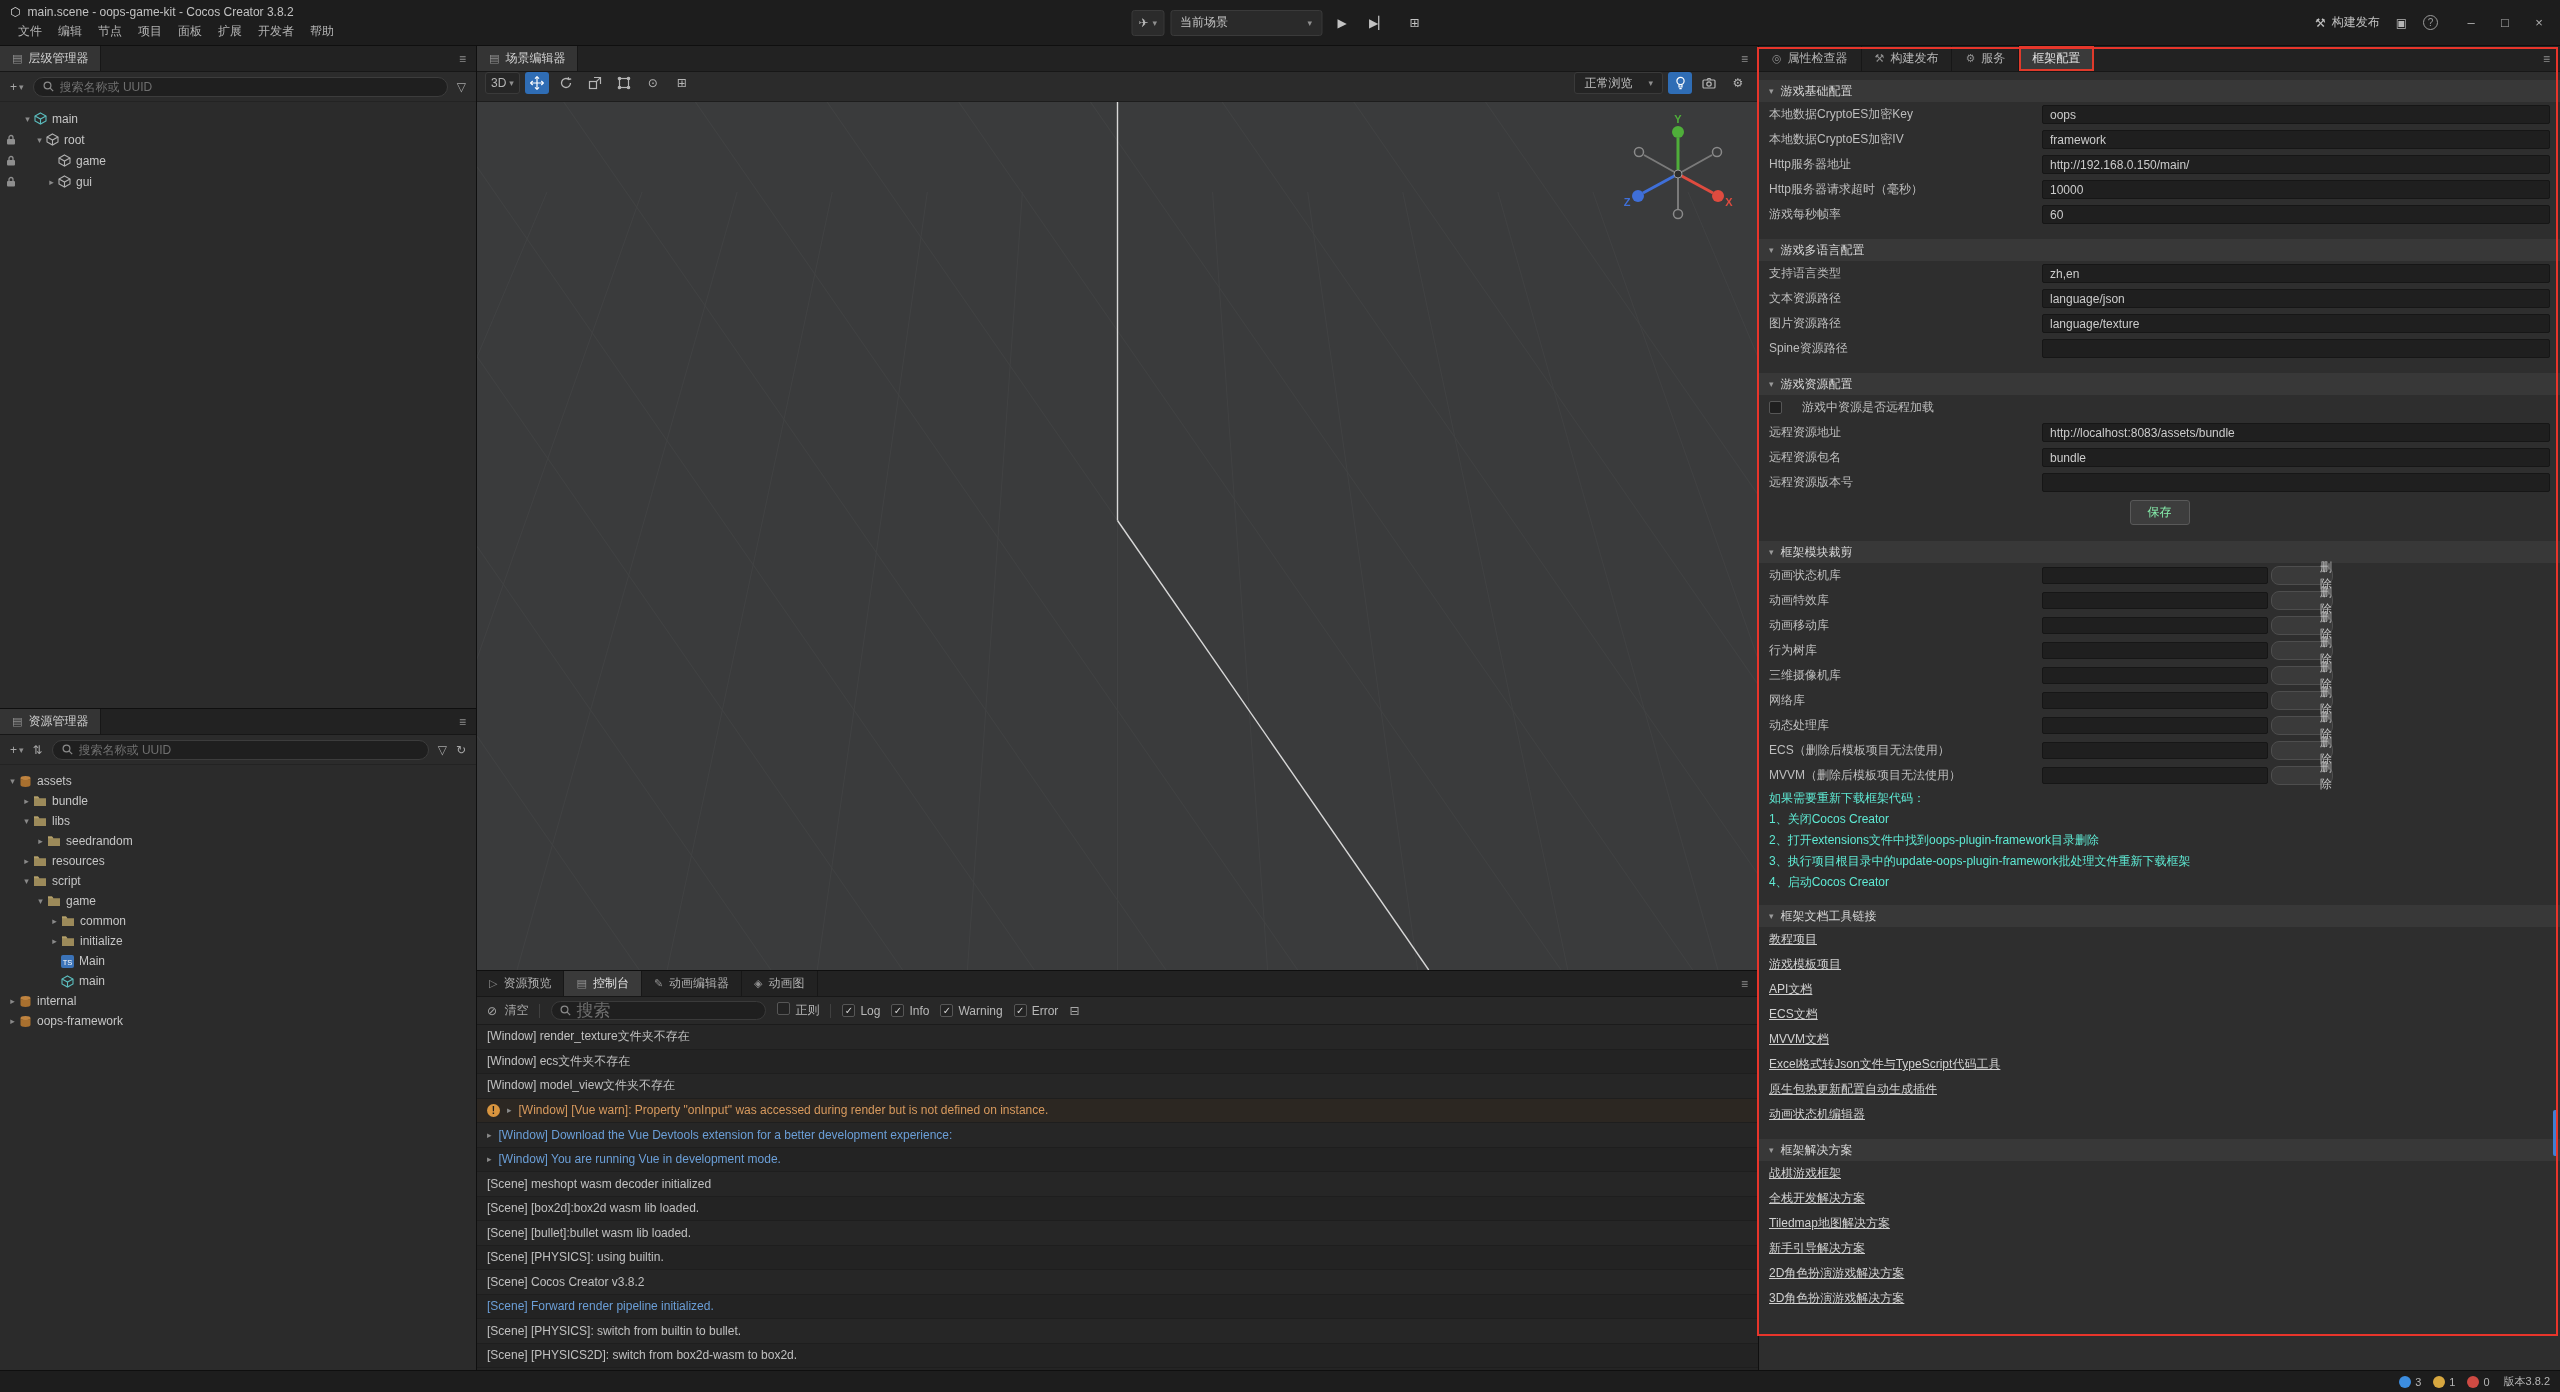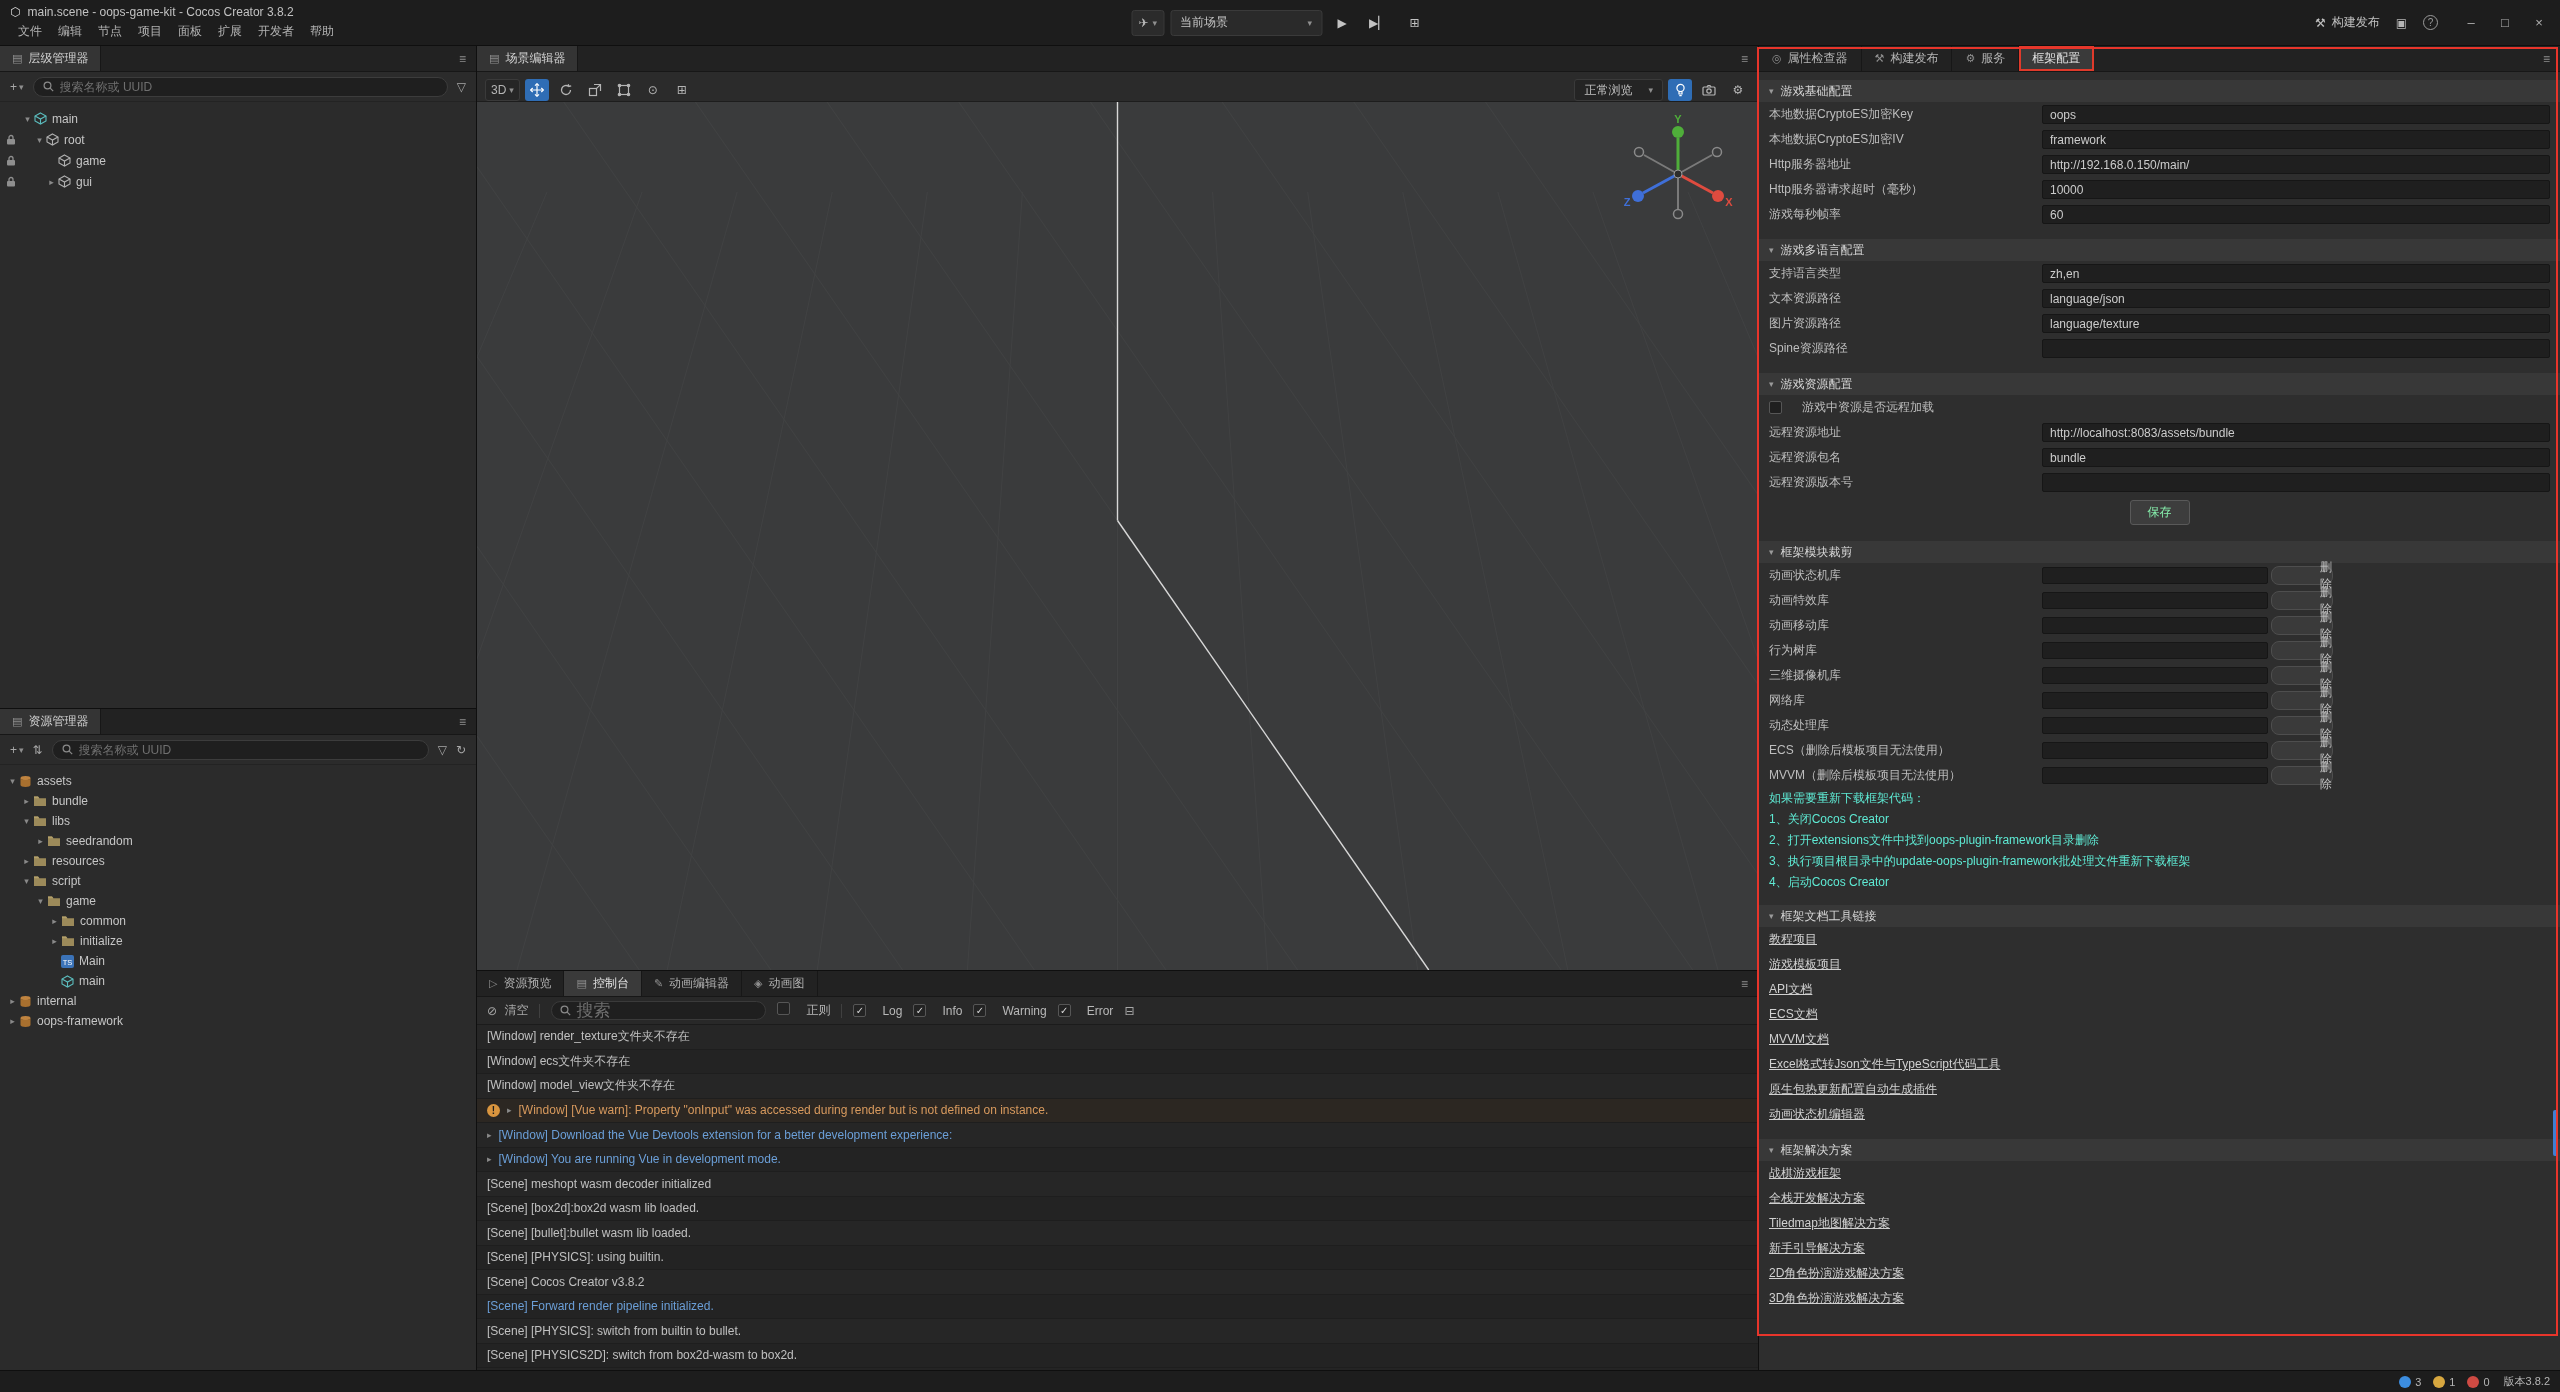--- a/index.html
+++ b/index.html
@@ -47,39 +47,39 @@
 .tree{flex:1;overflow:hidden;padding-top:6px;}
 .tree-row{height:21px;display:flex;align-items:center;padding-left:6px;}
 .assets-panel .tree-row{height:20px;}
 .lock-slot{width:15px;flex:none;display:flex;align-items:center;}
 .t-caret{width:13px;flex:none;color:#8a8a8a;font-size:9px;text-align:center;}
 .t-icon{margin-right:5px;display:flex;align-items:center;}
 .t-label{color:#c6c6c6;white-space:nowrap;}
 
 
 .scene-panel{height:925px;flex:none;display:flex;flex-direction:column;border-bottom:1px solid #0f0f0f;}
-.scene-toolbar{height:30px;flex:none;display:flex;align-items:flex-end;gap:5px;padding:0 8px;background:#2b2b2b;border-bottom:1px solid #1d1d1d;}
+.scene-toolbar{height:30px;flex:none;display:flex;align-items:flex-start;gap:5px;padding:0 8px;background:#2b2b2b;border-bottom:1px solid #1d1d1d;}
 .tool-btn{height:22px;min-width:24px;padding:0 5px;display:flex;align-items:center;justify-content:center;gap:3px;border-radius:3px;color:#b5b5b5;}
 .tool-btn.active{background:#2f6db5;color:#fff;}
 .tool-btn.outlined{border:1px solid #3a3a3a;background:#262626;}
 .view-select{margin-left:auto;height:22px;display:flex;align-items:center;gap:16px;padding:0 9px;background:#242424;border:1px solid #3a3a3a;border-radius:3px;color:#c0c0c0;}
 .viewport{flex:1;position:relative;background:#3a3b3c;overflow:hidden;}
 .vp-svg{position:absolute;inset:0;width:100%;height:100%;}
 .gizmo{position:absolute;right:20px;top:12px;}
 
 
 .console-panel{flex:1;display:flex;flex-direction:column;min-height:0;}
 .console-tab{display:flex;align-items:center;gap:6px;padding:0 12px;color:#b0b0b0;border-right:1px solid #171717;}
 .console-tab.active{background:#3a3a3a;color:#e2e2e2;}
 .console-toolbar{height:28px;flex:none;display:flex;align-items:center;gap:11px;padding:0 10px;background:#282828;border-bottom:1px solid #1b1b1b;}
 .vsep{width:1px;height:14px;background:#404040;}
 .console-search{width:215px;height:19px;background:#1f1f1f;border:1px solid #3a3a3a;border-radius:10px;display:flex;align-items:center;gap:5px;padding:0 8px;}
 .console-search input{flex:1;background:transparent;border:none;outline:none;color:#0ea5e9;font-family:Liberation Sans, sans-serif;font-size:17px;min-width:0;}
 .console-search input::placeholder{color:#6f6f6f;}
-.chk{display:flex;gap:16px;color:#b8b8b8;}
+.chk{display:flex;gap:5px;color:#b8b8b8;}
 .box{width:13px;height:13px;background:#232323;border:1px solid #565656;border-radius:2px;display:flex;align-items:center;justify-content:center;font-size:10px;color:#d8d8d8;}
 .logs{flex:1;overflow:hidden;background:#242424;}
 .log-row{height:24.5px;display:flex;align-items:center;gap:7px;padding:0 10px;border-bottom:1px solid #1e1e1e;color:#c0c0c0;background:#262626;}
 .log-row:nth-child(even){background:#232323;}
 .log-row.warn{color:#d89a5e;background:#2c2722;}
 .log-row.info{color:#6b9fd8;}
 .log-caret{color:#8a8a8a;font-size:9px;}
 .warn-badge{width:13px;height:13px;flex:none;border-radius:50%;background:#d9953f;color:#1d1d1d;font-size:10px;font-weight:bold;display:flex;align-items:center;justify-content:center;}
 
 

